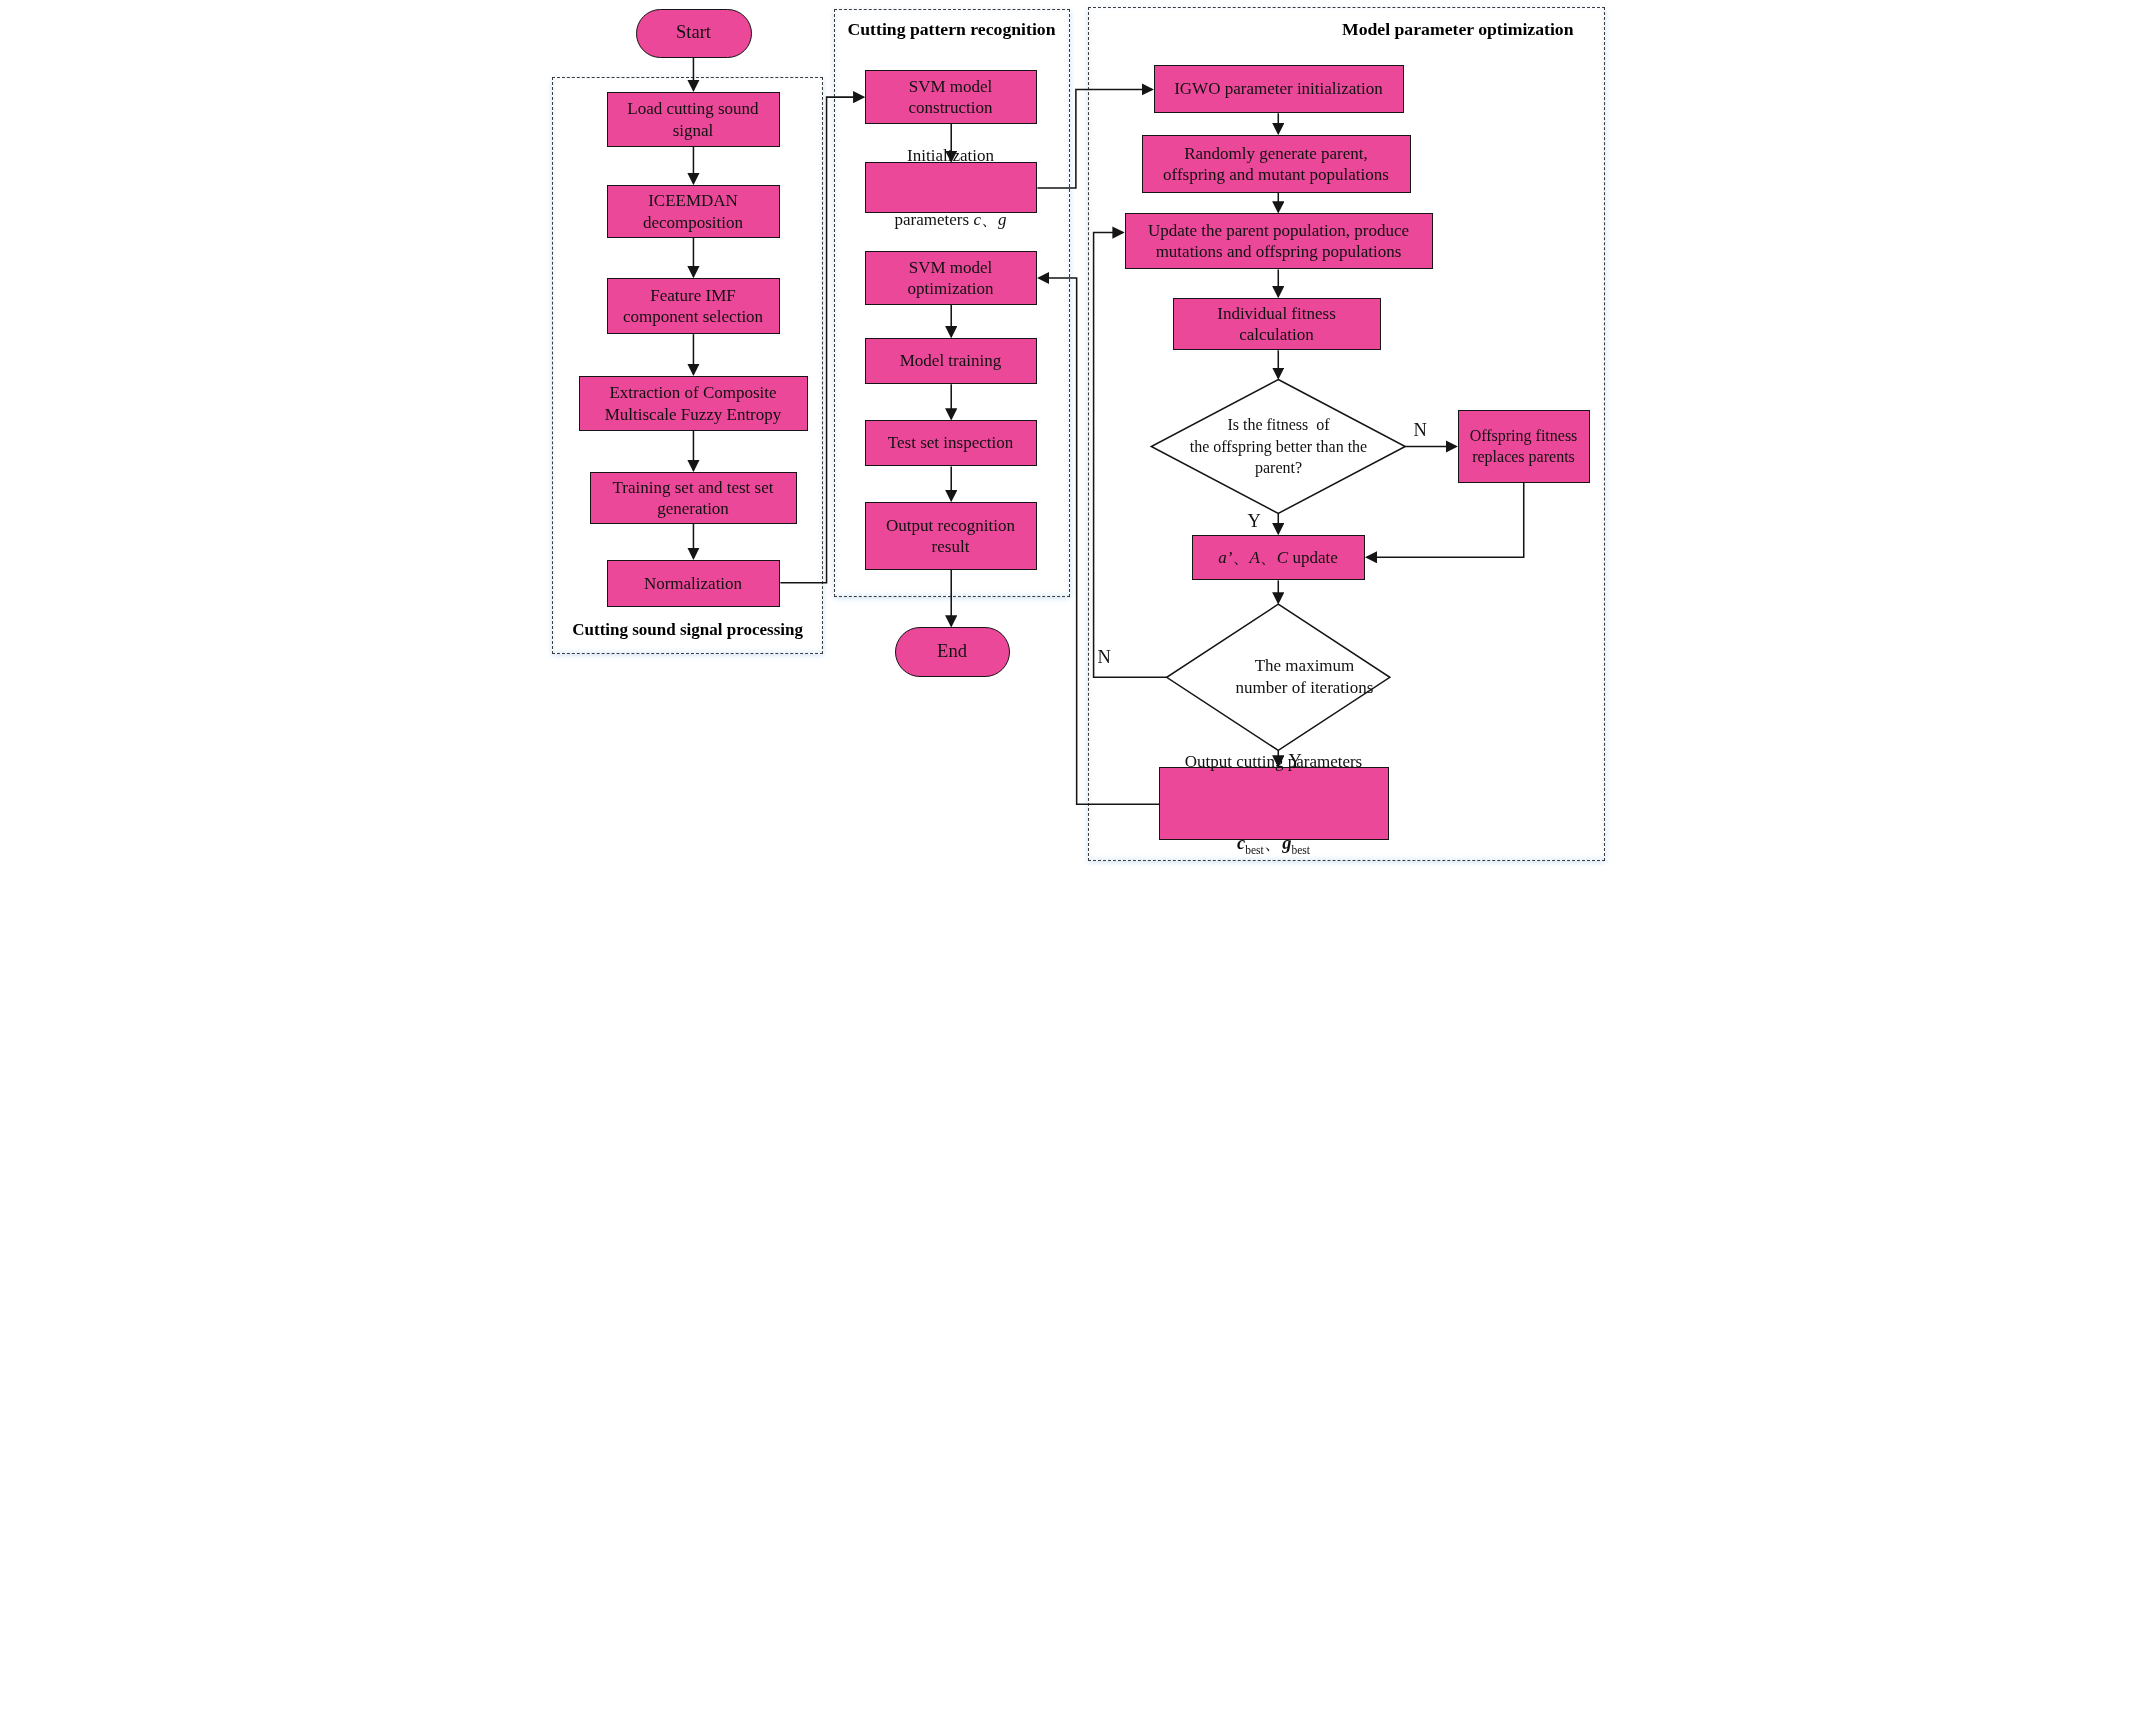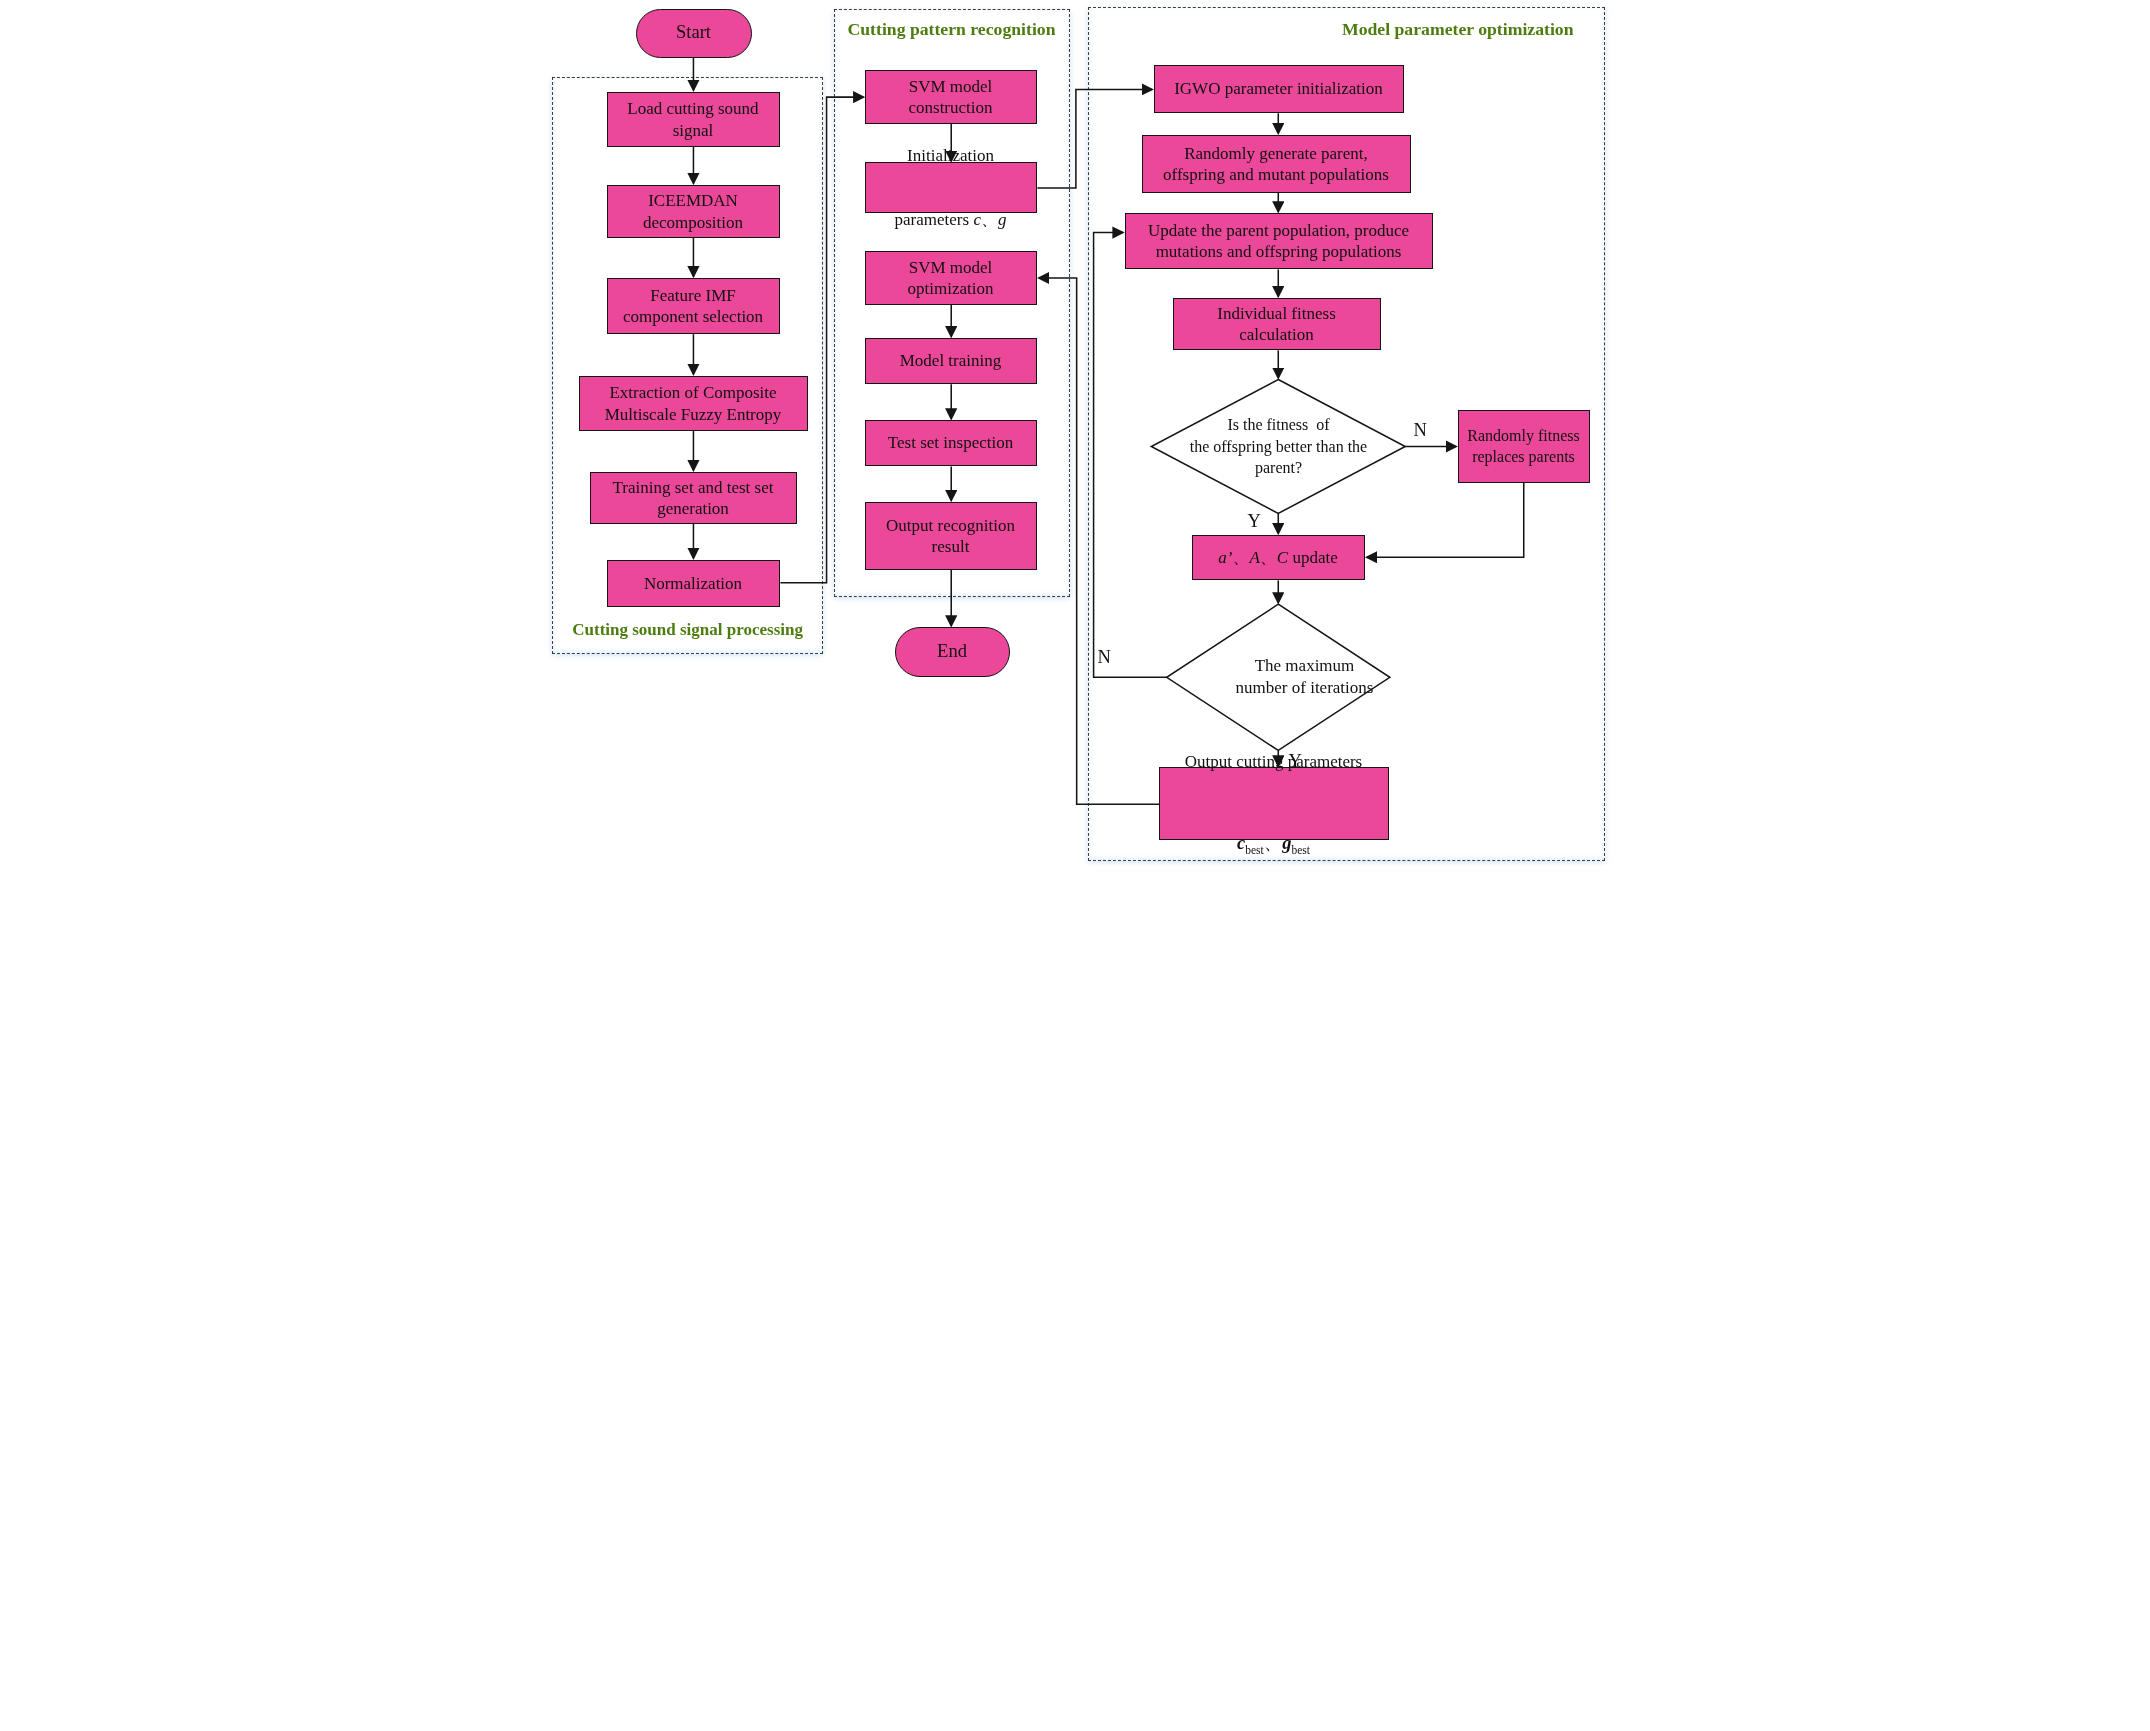--- a/index.html
+++ b/index.html
@@ -7,21 +7,21 @@
     position:relative;width:1075px;height:866px;margin:0 auto;
     background:#ffffff;font-family:"Liberation Serif","DejaVu Serif",serif;color:#111;
   }
   #wires{position:absolute;left:0;top:0;z-index:1;}
   .panel{
     position:absolute;border:1.9px dashed #3c3c3c;box-sizing:border-box;z-index:0;
     box-shadow:0 1.5px 5.4px rgba(160,198,238,.55), inset 0 -1.5px 4.6px rgba(170,205,240,.35);
   }
   .plabel{
     position:absolute;z-index:2;font-weight:bold;font-size:17.7px;white-space:nowrap;
-    color:#4d7c0f;
+    color:#000000;
   }
   .node{
     position:absolute;z-index:2;background:#ec4899;border:1.5px solid #151515;box-sizing:border-box;
     display:flex;align-items:center;justify-content:center;text-align:center;
     font-size:17px;line-height:1.26;white-space:pre-wrap;
   }
   .r3{border-width:1.9px;}
   .oval{border-radius:26px;font-size:18.5px;}
   .dtext{
     position:absolute;z-index:2;text-align:center;white-space:pre-wrap;line-height:21.6px;
@@ -115,21 +115,21 @@
 offspring and mutant populations</div>
   <div class="node r3" style="left:587px;top:213px;width:308px;height:56px;">Update the parent population, produce
 mutations and offspring populations</div>
   <div class="node r3" style="left:635px;top:298px;width:208px;height:52px;">Individual fitness
 calculation</div>
 
   <div class="dtext f21" style="left:620px;top:414px;width:242px;">Is the fitness  of
 the offspring better than the
 parent?</div>
 
-  <div class="node r3 f21" style="left:920px;top:410px;width:132px;height:73px;">Randomly fitness
+  <div class="node r3 f21" style="left:920px;top:410px;width:132px;height:73px;">Offspring fitness
 replaces parents</div>
 
   <div class="node r3" style="left:654px;top:535px;width:173px;height:45px;">
     <div><i>a’</i><span>、</span><i>A</i><span>、</span><i>C</i><span> update</span></div>
   </div>
 
   <div class="dtext" style="left:659px;top:655px;width:216px;font-size:17px;">The maximum
 number of iterations</div>
 
   <div class="node r3" style="left:621px;top:767px;width:230px;height:73px;">

